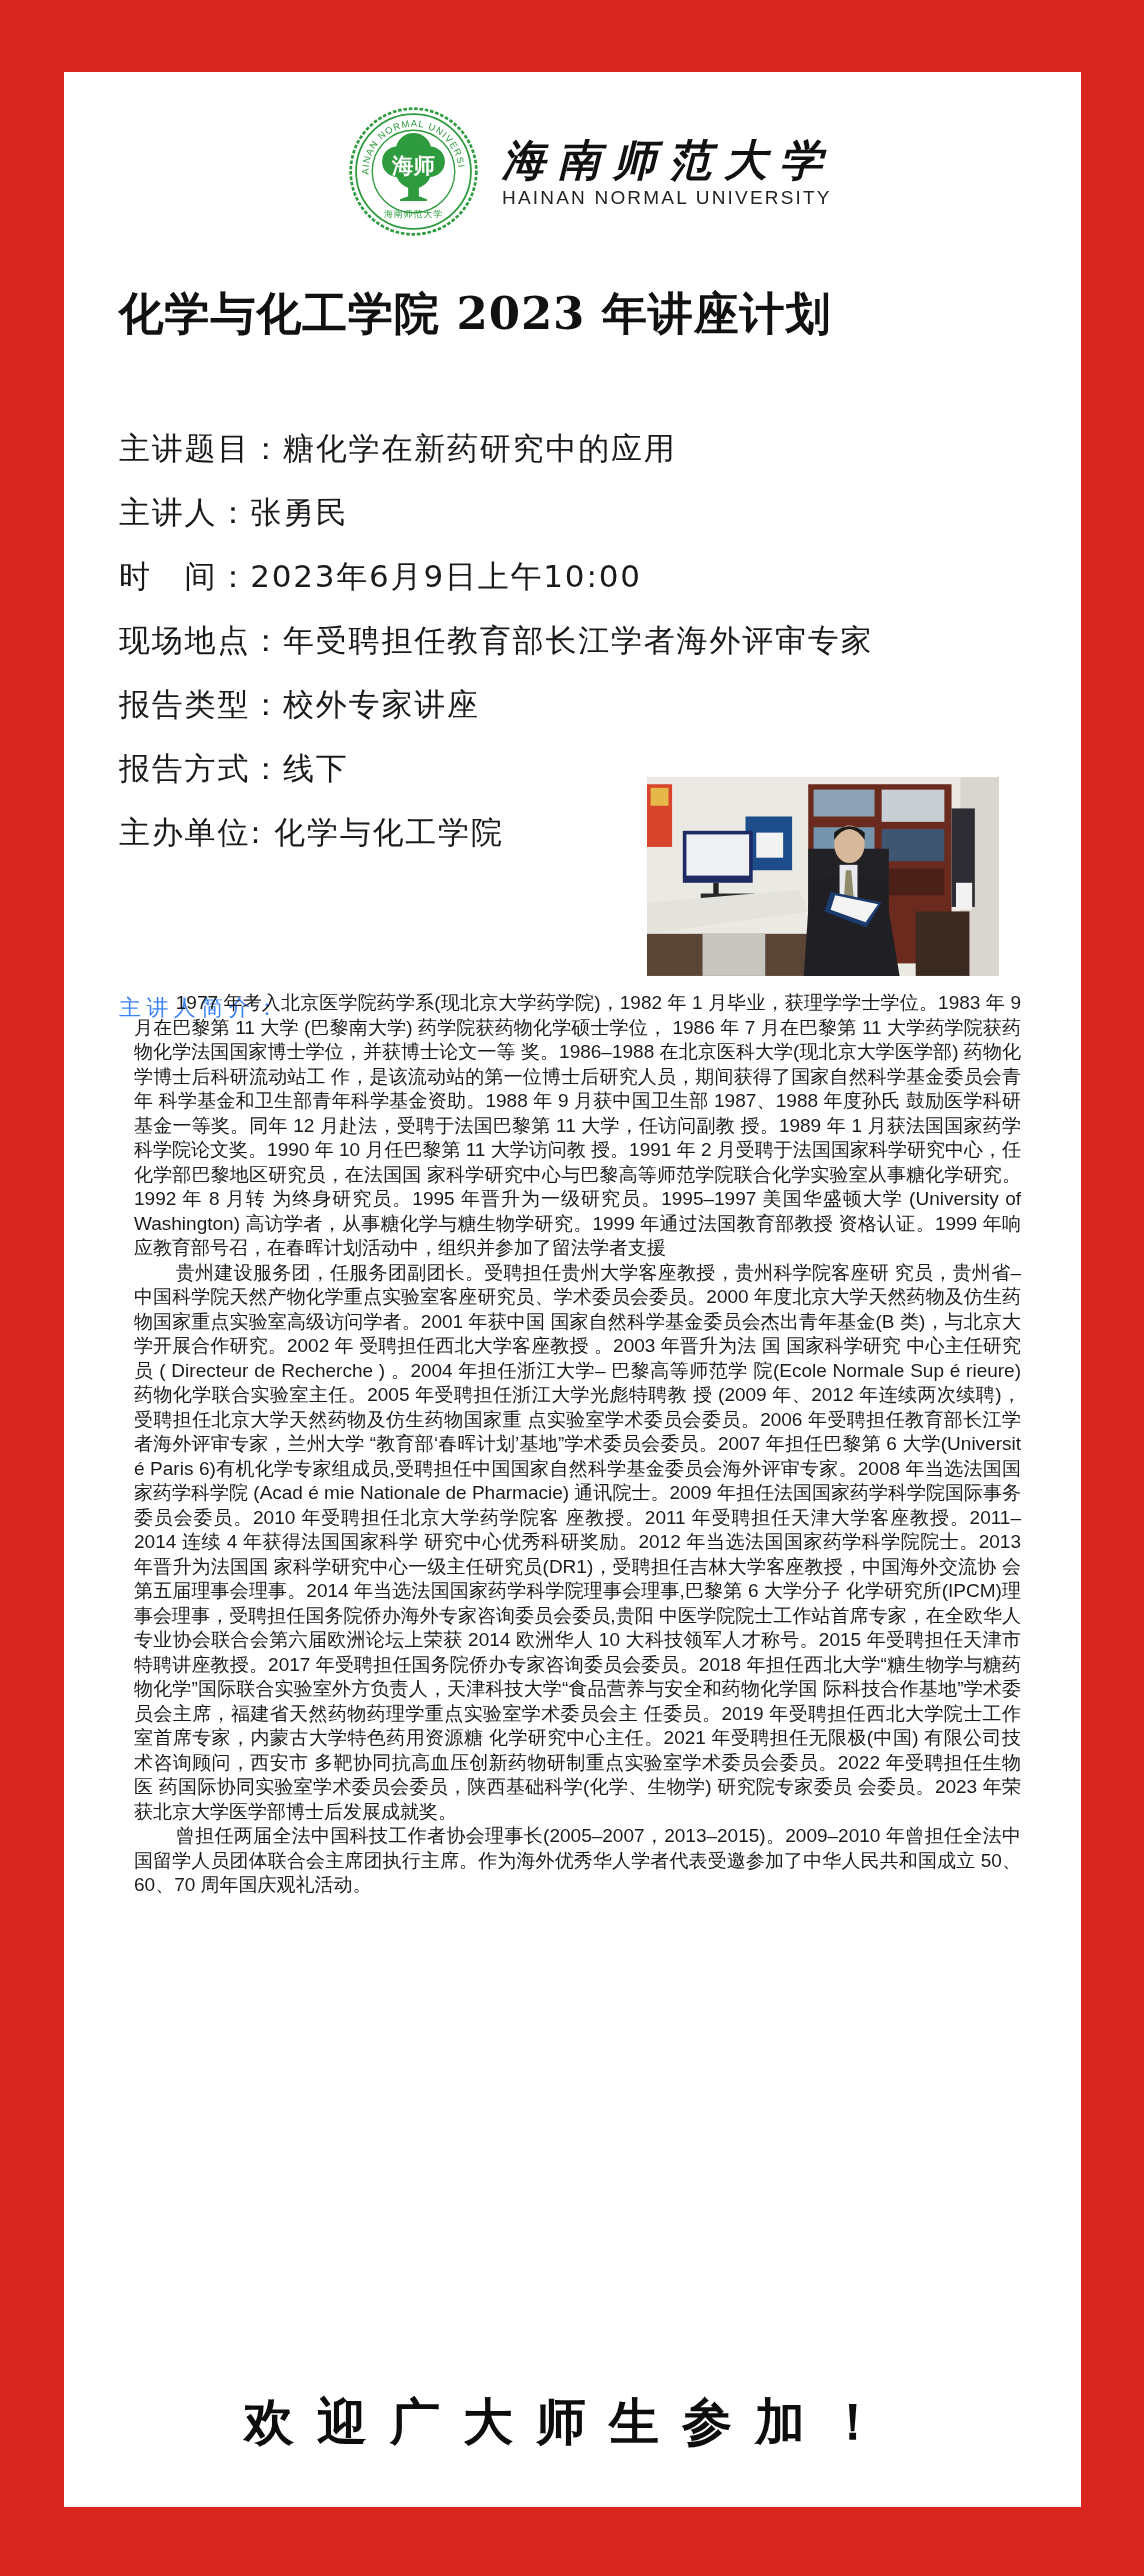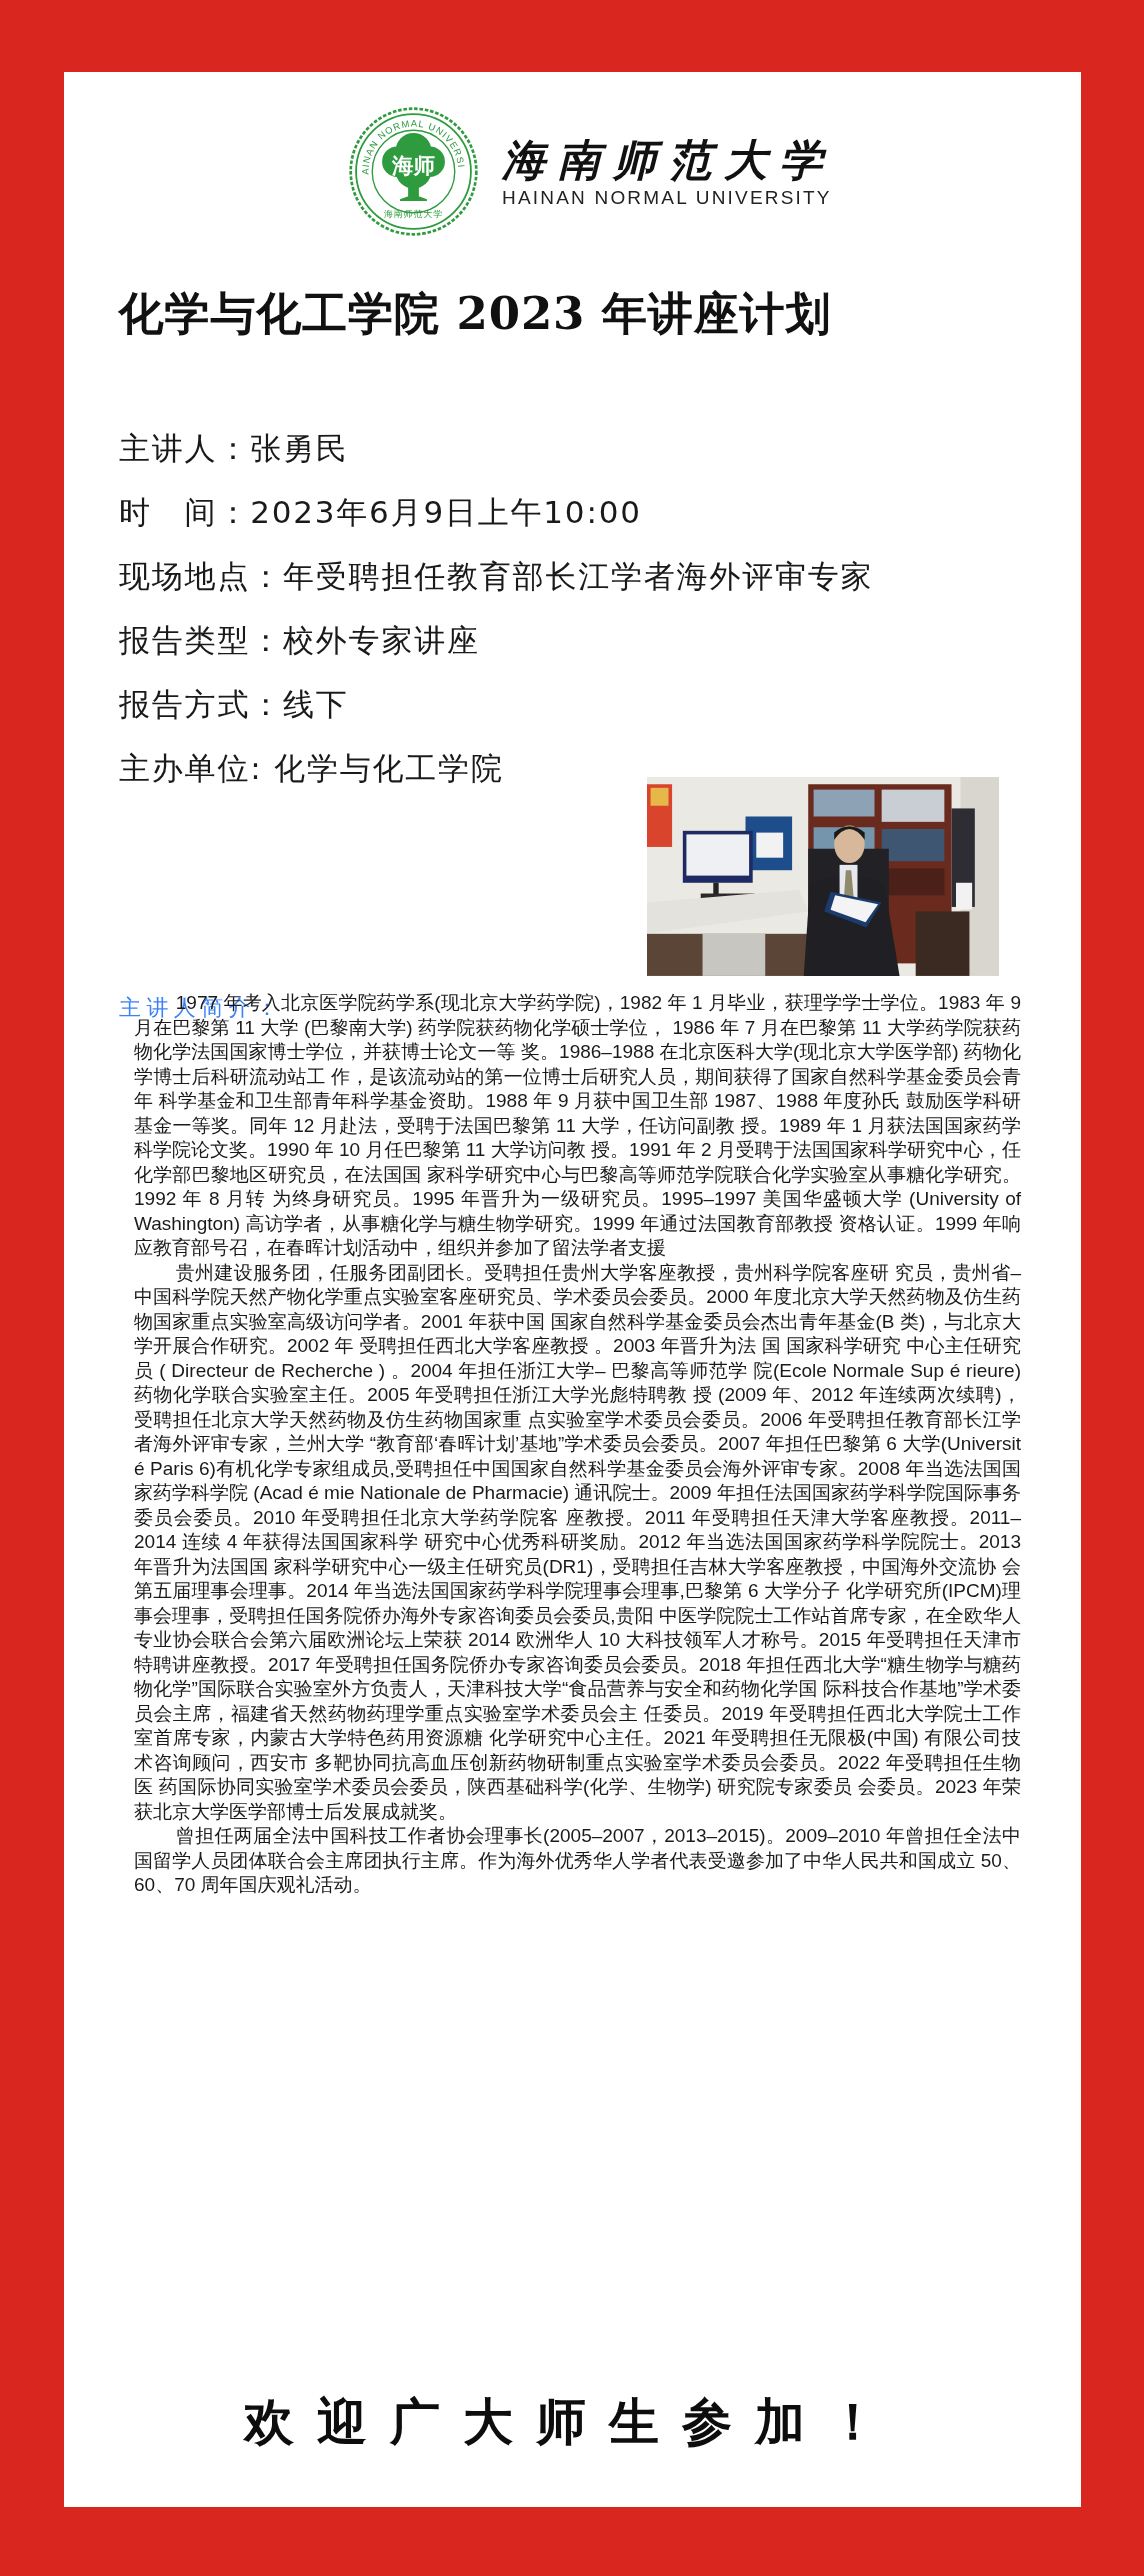--- a/index.html
+++ b/index.html
@@ -103,20 +103,23 @@
     <div class="brand">
       <div class="brand-cn">海南师范大学</div>
       <div class="brand-en">HAINAN NORMAL UNIVERSITY</div>
     </div>
   </div>
 
   <div class="title">化学与化工学院 2023 年讲座计划</div>
 
   <div class="info">
     <div class="info-row">
+      <span class="lbl">主讲题目：</span><span class="val">糖化学在新药研究中的应用</span>
+    </div>
+    <div class="info-row">
       <span class="lbl">主讲人：</span><span class="val">张勇民</span>
     </div>
     <div class="info-row">
       <span class="lbl">时　间：</span><span class="val">2023年6月9日上午10:00</span>
     </div>
     <div class="info-row">
       <span class="lbl">现场地点：</span><span class="val">年受聘担任教育部长江学者海外评审专家</span>
     </div>
     <div class="info-row">
       <span class="lbl">报告类型：</span><span class="val">校外专家讲座</span>

